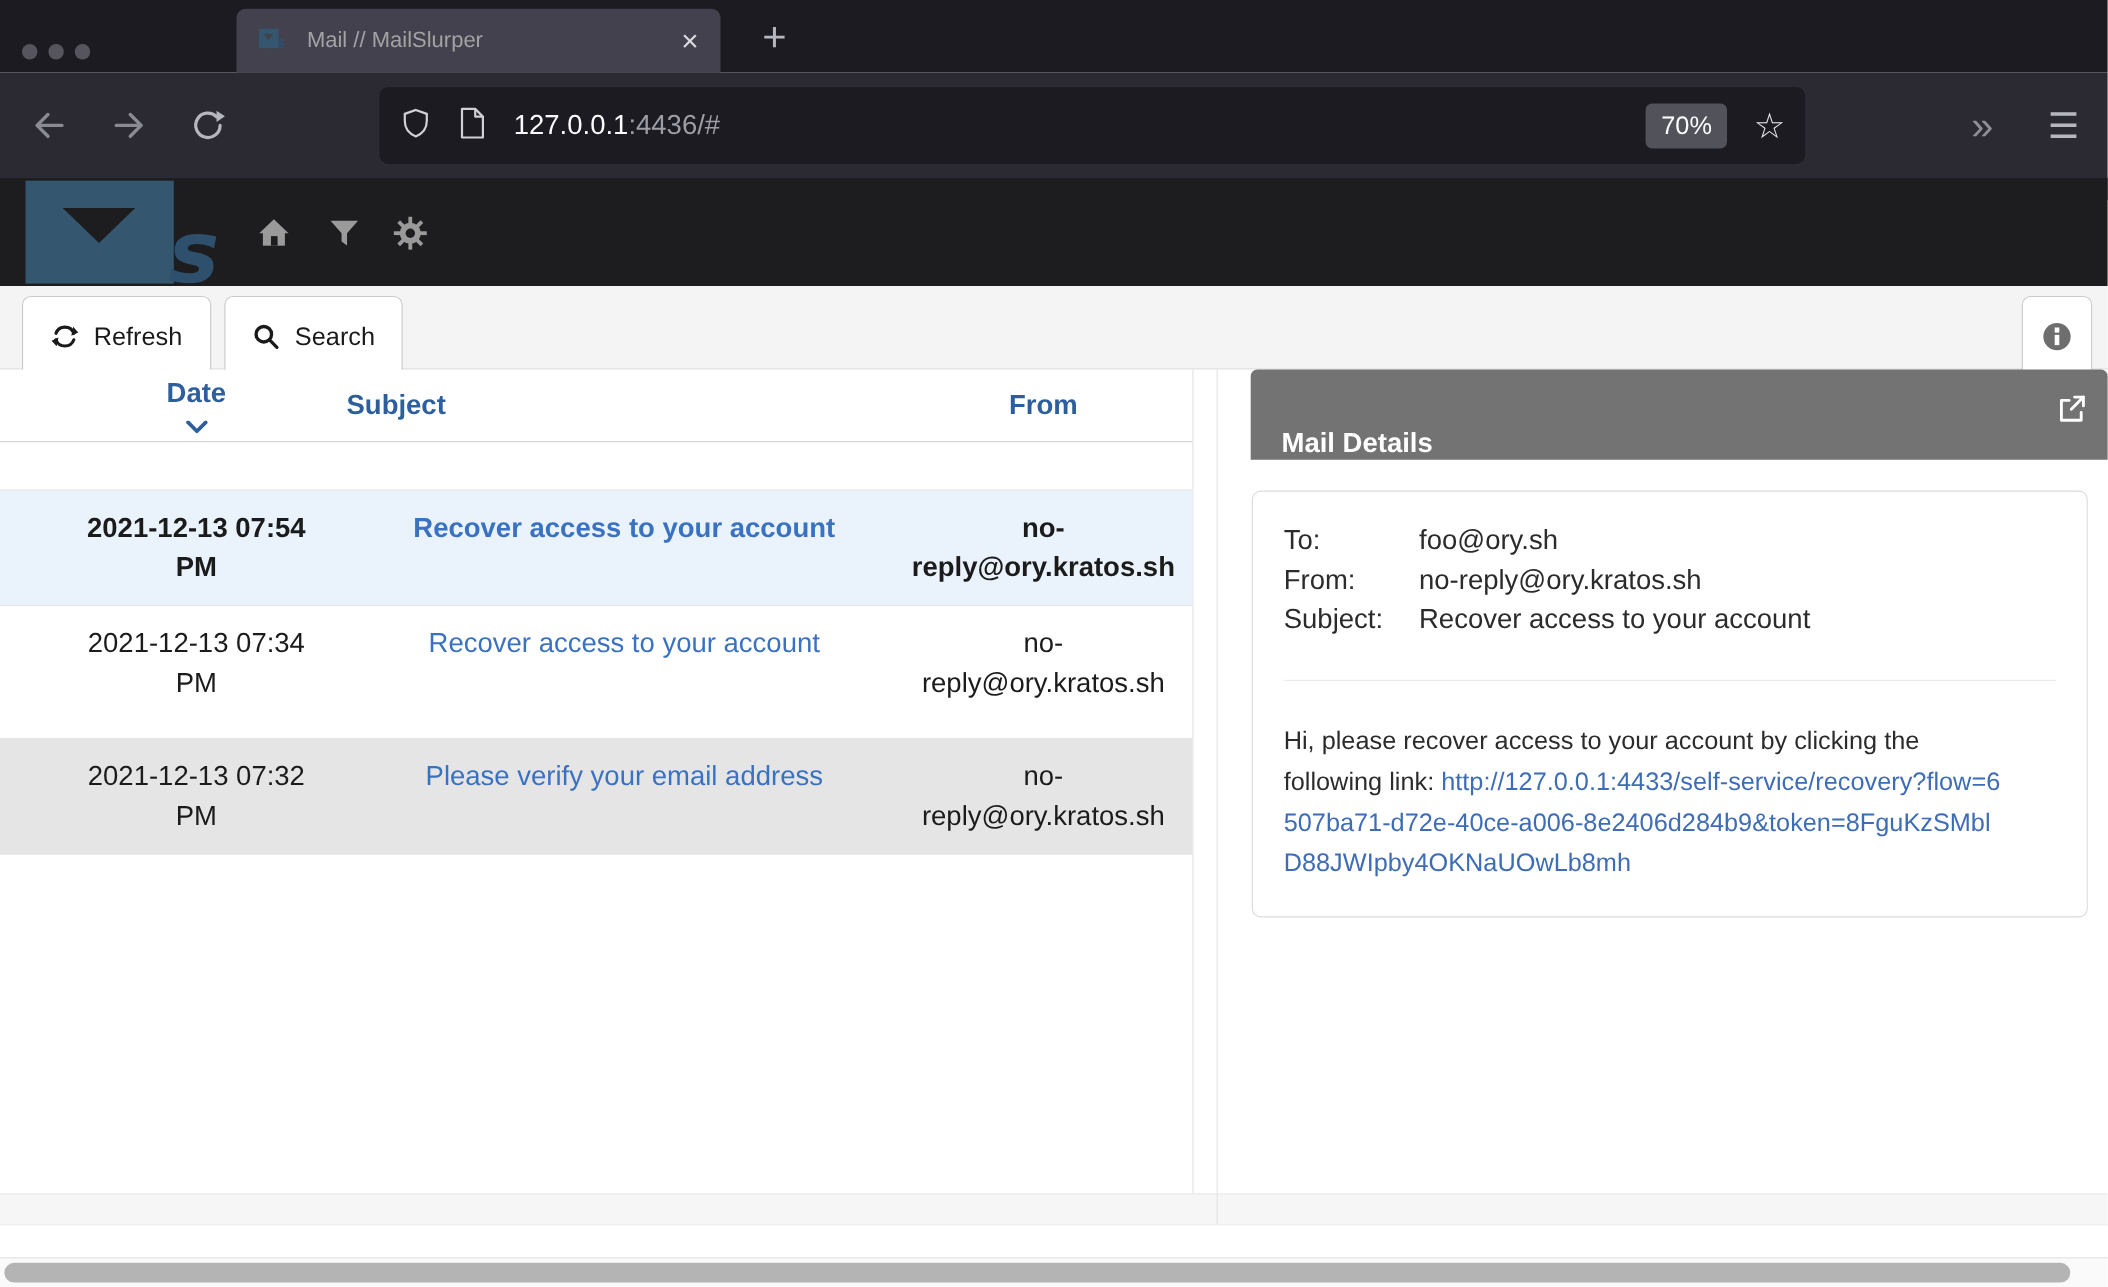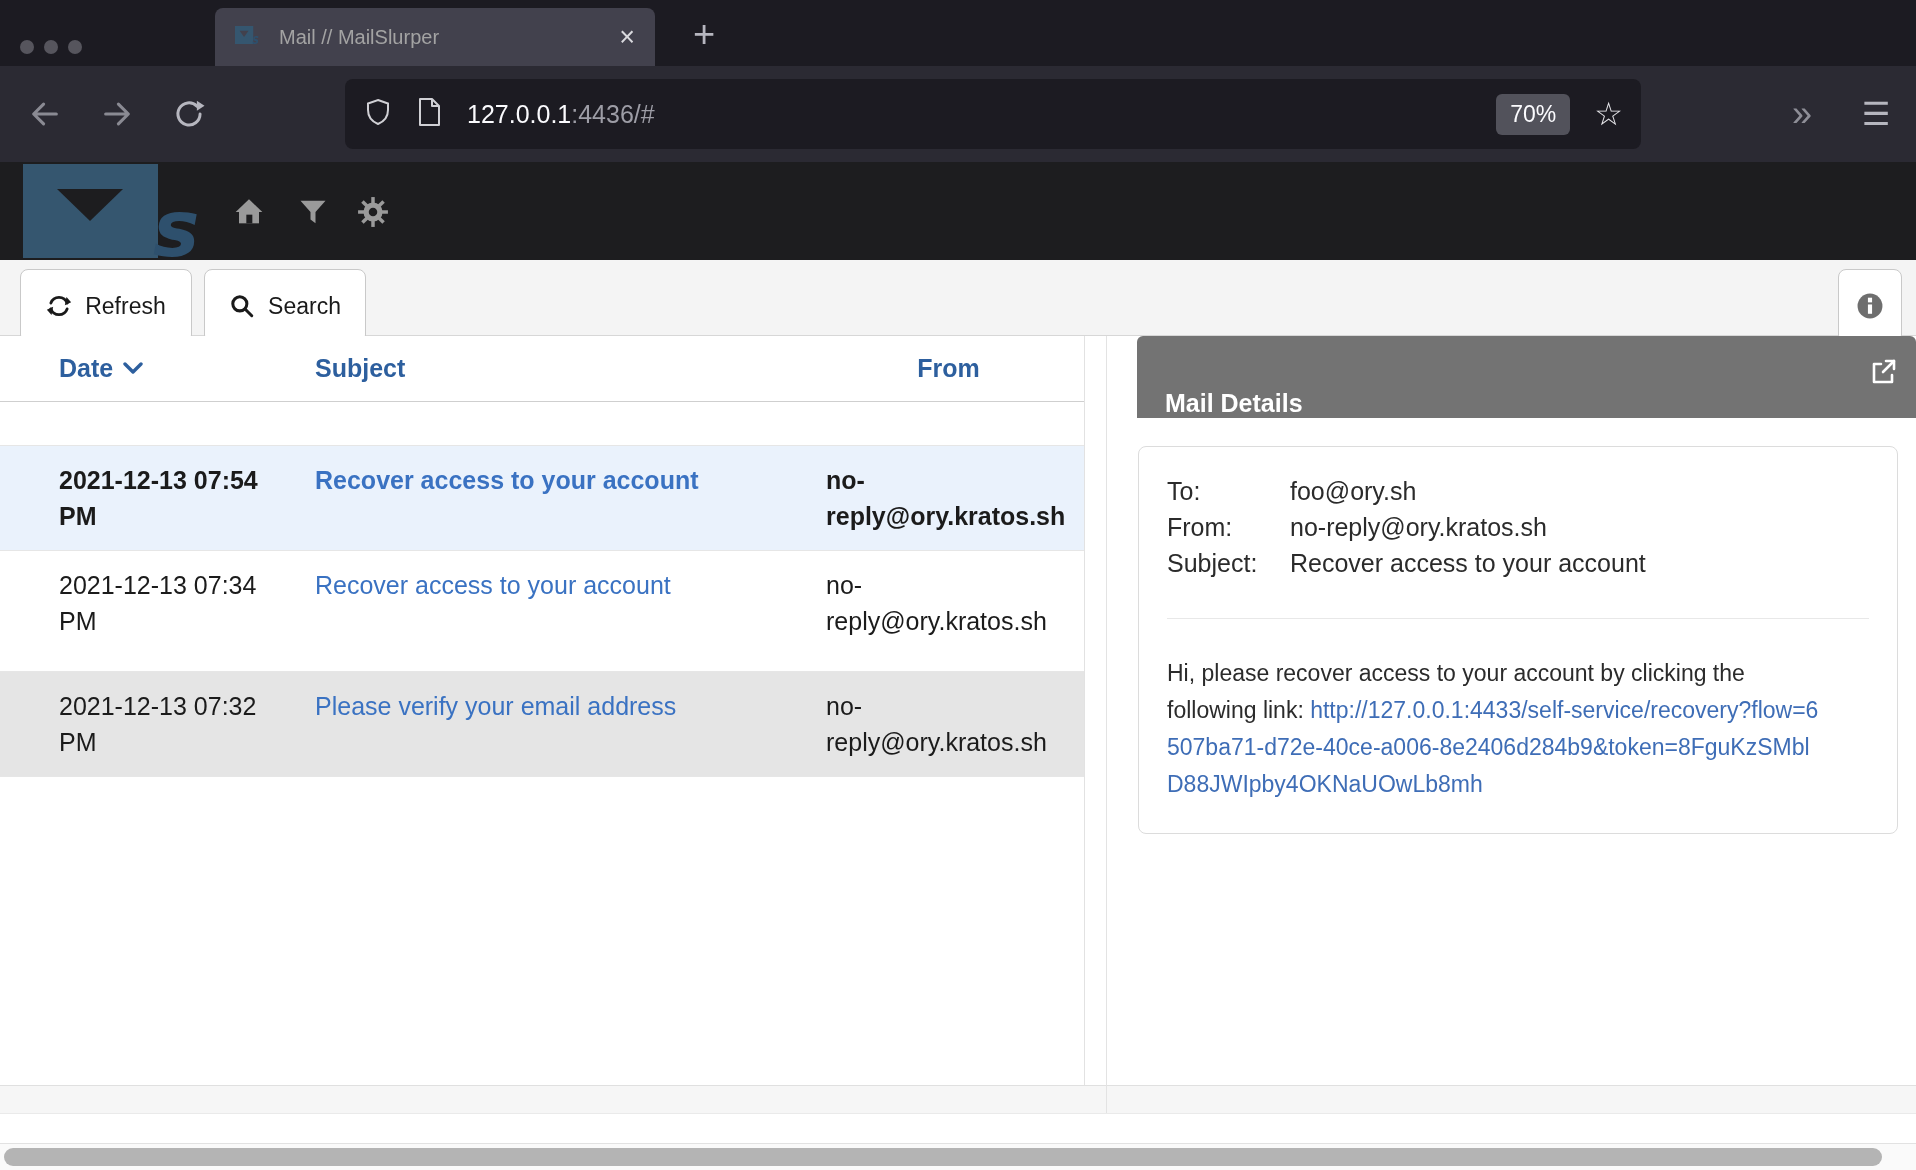--- a/index.html
+++ b/index.html
@@ -45,27 +45,27 @@
   .btn-info{left:1838px;width:64px;}
 
   
   .main{position:absolute;left:0;top:336px;width:1916px;height:749px;background:#fff;
        border-bottom:1px solid #e0e0e0;box-sizing:content-box;}
   .v-divider{position:absolute;left:1106px;top:336px;width:1px;height:777px;background:#e3e3e3;z-index:3;}
 
   .list-panel{position:absolute;left:0;top:0;width:1085px;height:749px;border-right:1px solid #e2e2e2;box-sizing:border-box;}
   .list-header{display:flex;height:65px;align-items:center;border-bottom:1px solid #cfcfcf;
        font-weight:bold;color:#2d5f9e;font-size:25px;}
-  .col-date{width:282px;padding-left:59px;box-sizing:border-box;}
+  .col-date{width:282px;padding-left:75px;box-sizing:border-box;flex-direction:column;}
   .col-subject{width:538px;padding-left:33px;box-sizing:border-box;}
   .col-from{flex:1;padding-left:6px;padding-right:13px;box-sizing:border-box;}
   .list-header .col-from{text-align:center;}
   .list-header .col-date{display:flex;align-items:center;gap:10px;}
   .rows{margin-top:43px;}
-  .mail-row{display:flex;border-top:1px solid #e6e6e6;padding:16px 0;font-size:25px;line-height:36px;color:#1b1b1b;}
+  .mail-row{display:flex;border-top:1px solid #e6e6e6;padding:16px 0;font-size:25px;line-height:36px;color:#1b1b1b;text-align:center;}
   .mail-row:last-child{border-bottom:1px solid #e6e6e6;}
   .mail-row.selected{background:#eaf2fc;font-weight:bold;}
   .mail-row.striped{background:#e5e5e5;margin-top:16px;}
   .subject-link{color:#3a72c2;text-decoration:none;}
   .date-cell{word-wrap:break-word;}
 
   .details-panel{position:absolute;left:1137px;top:0;width:779px;height:749px;}
   .details-header{height:82px;background:#737373;border-radius:6px 6px 0 0;display:flex;align-items:flex-end;position:relative;}
   .details-title{color:#fff;font-size:25px;font-weight:bold;margin-left:28px;}
   .ext-link{position:absolute;right:18px;top:20px;}

